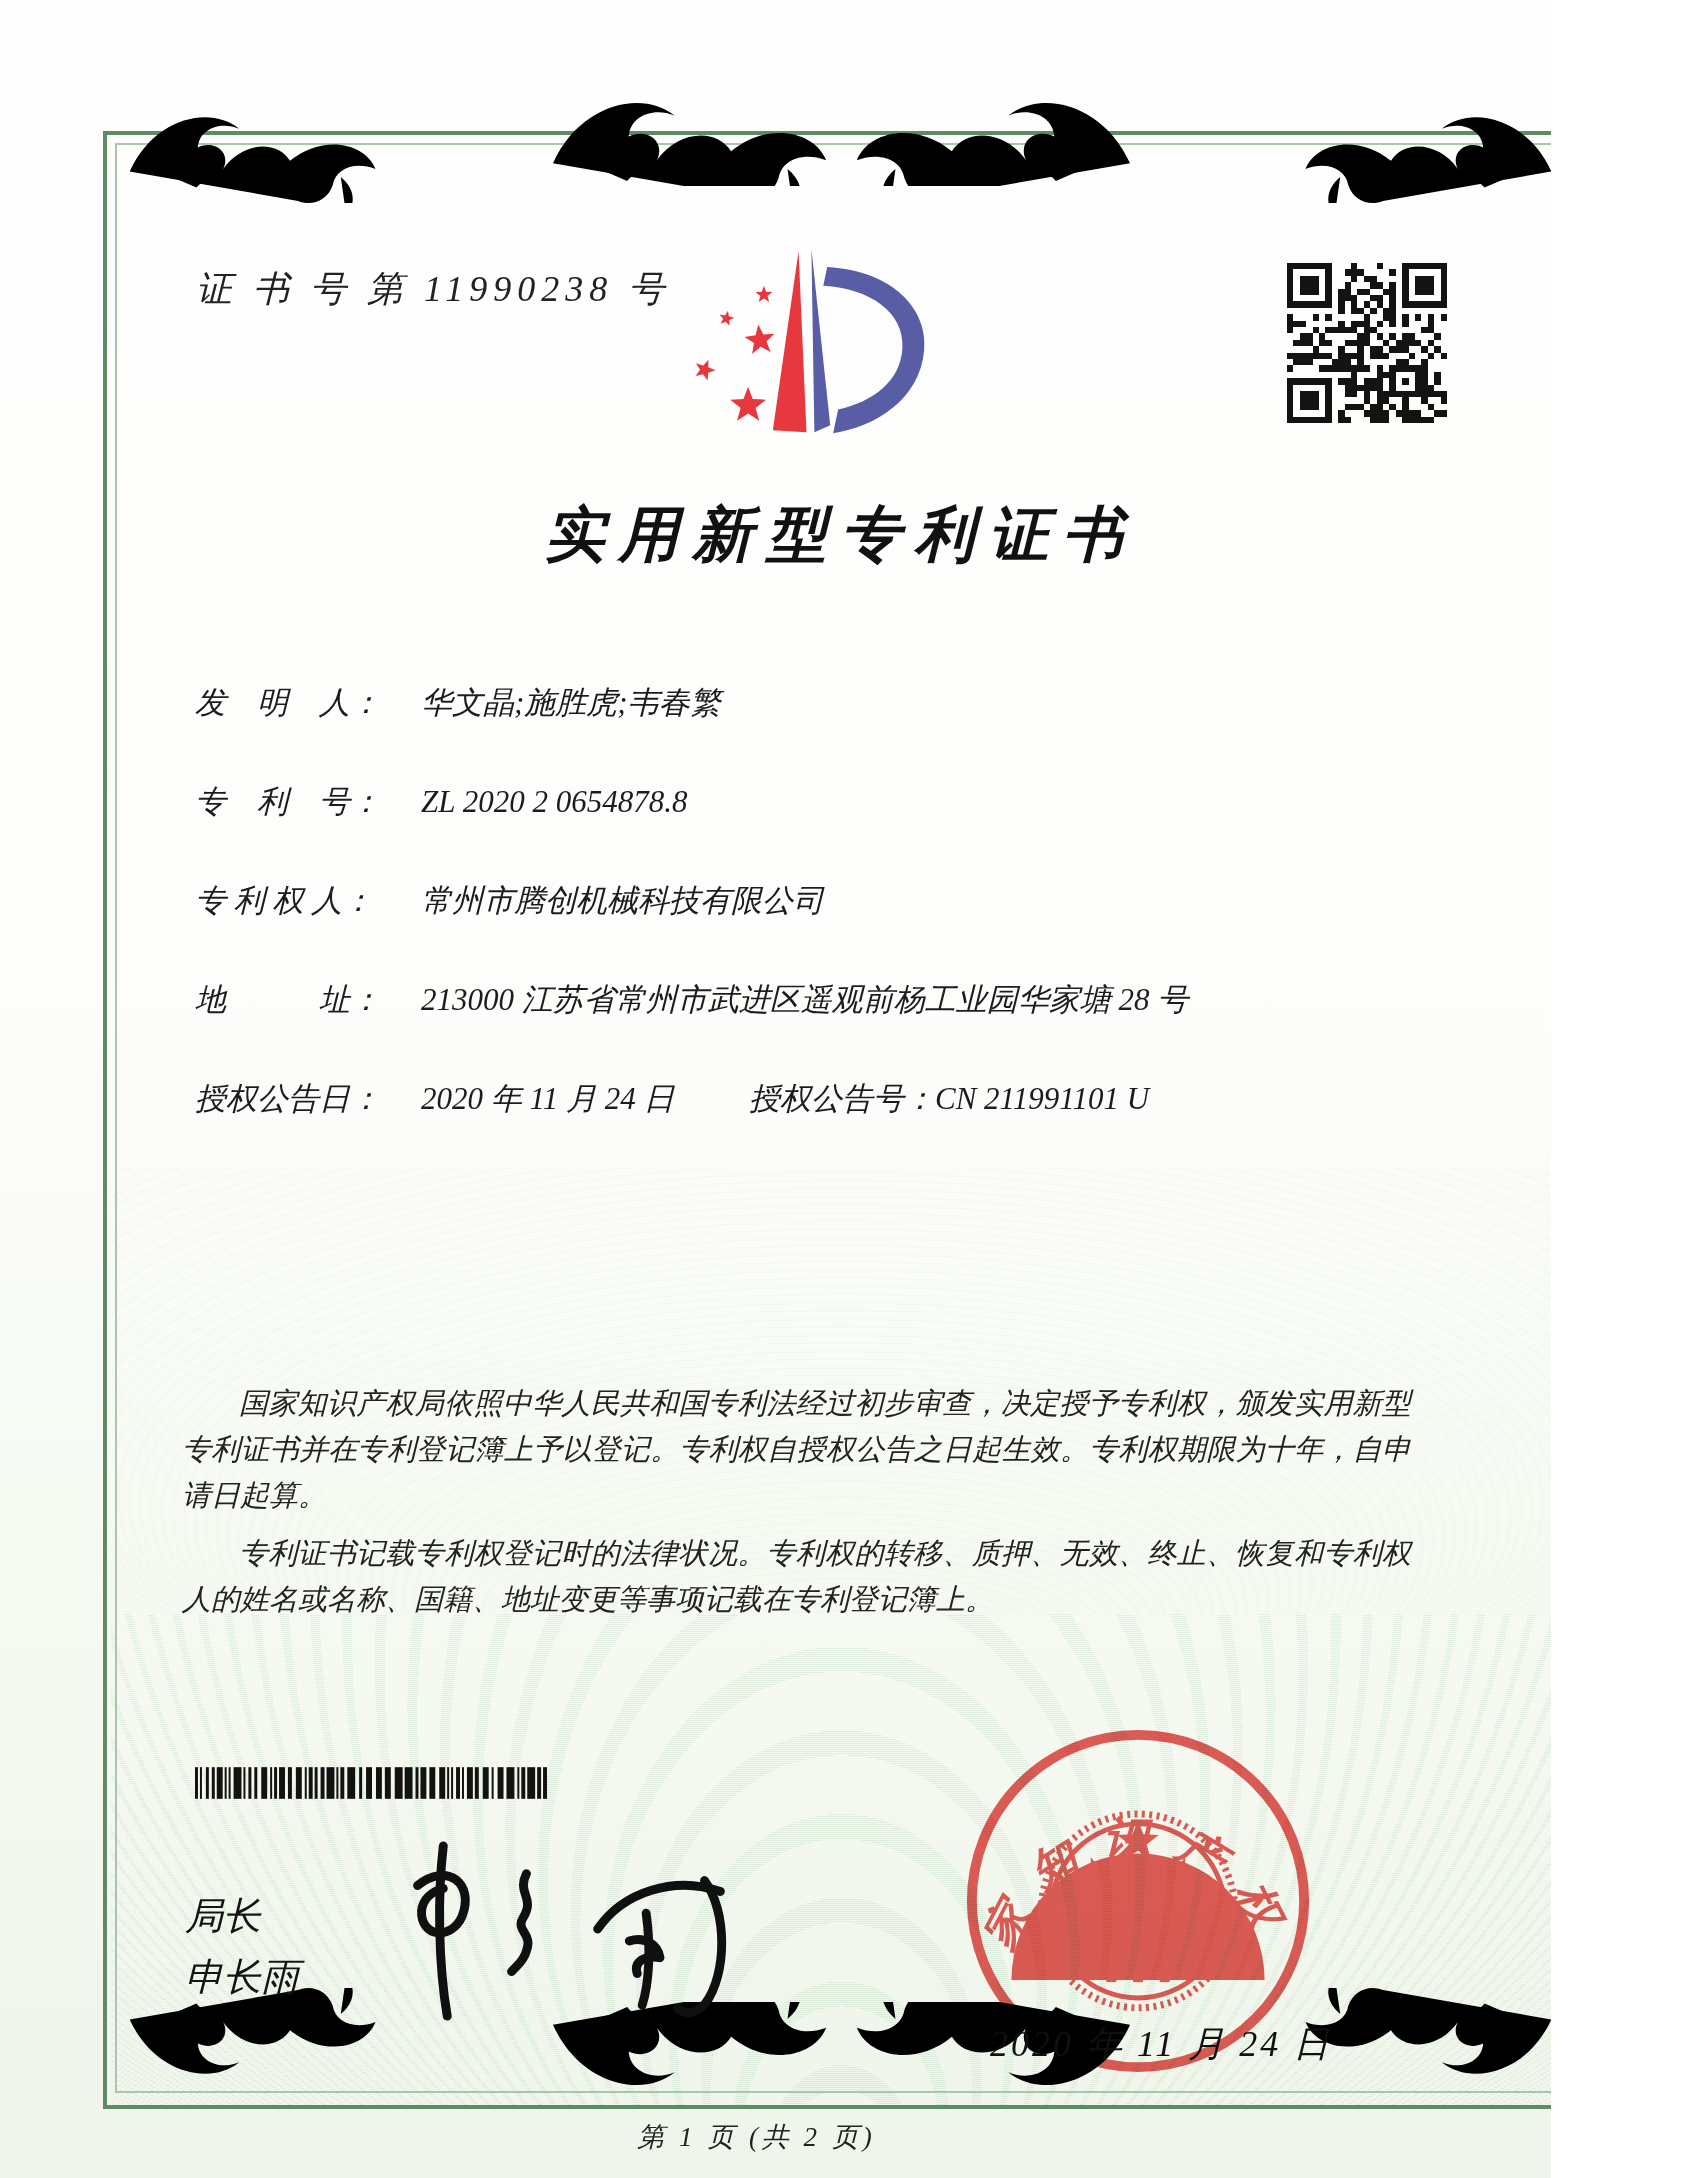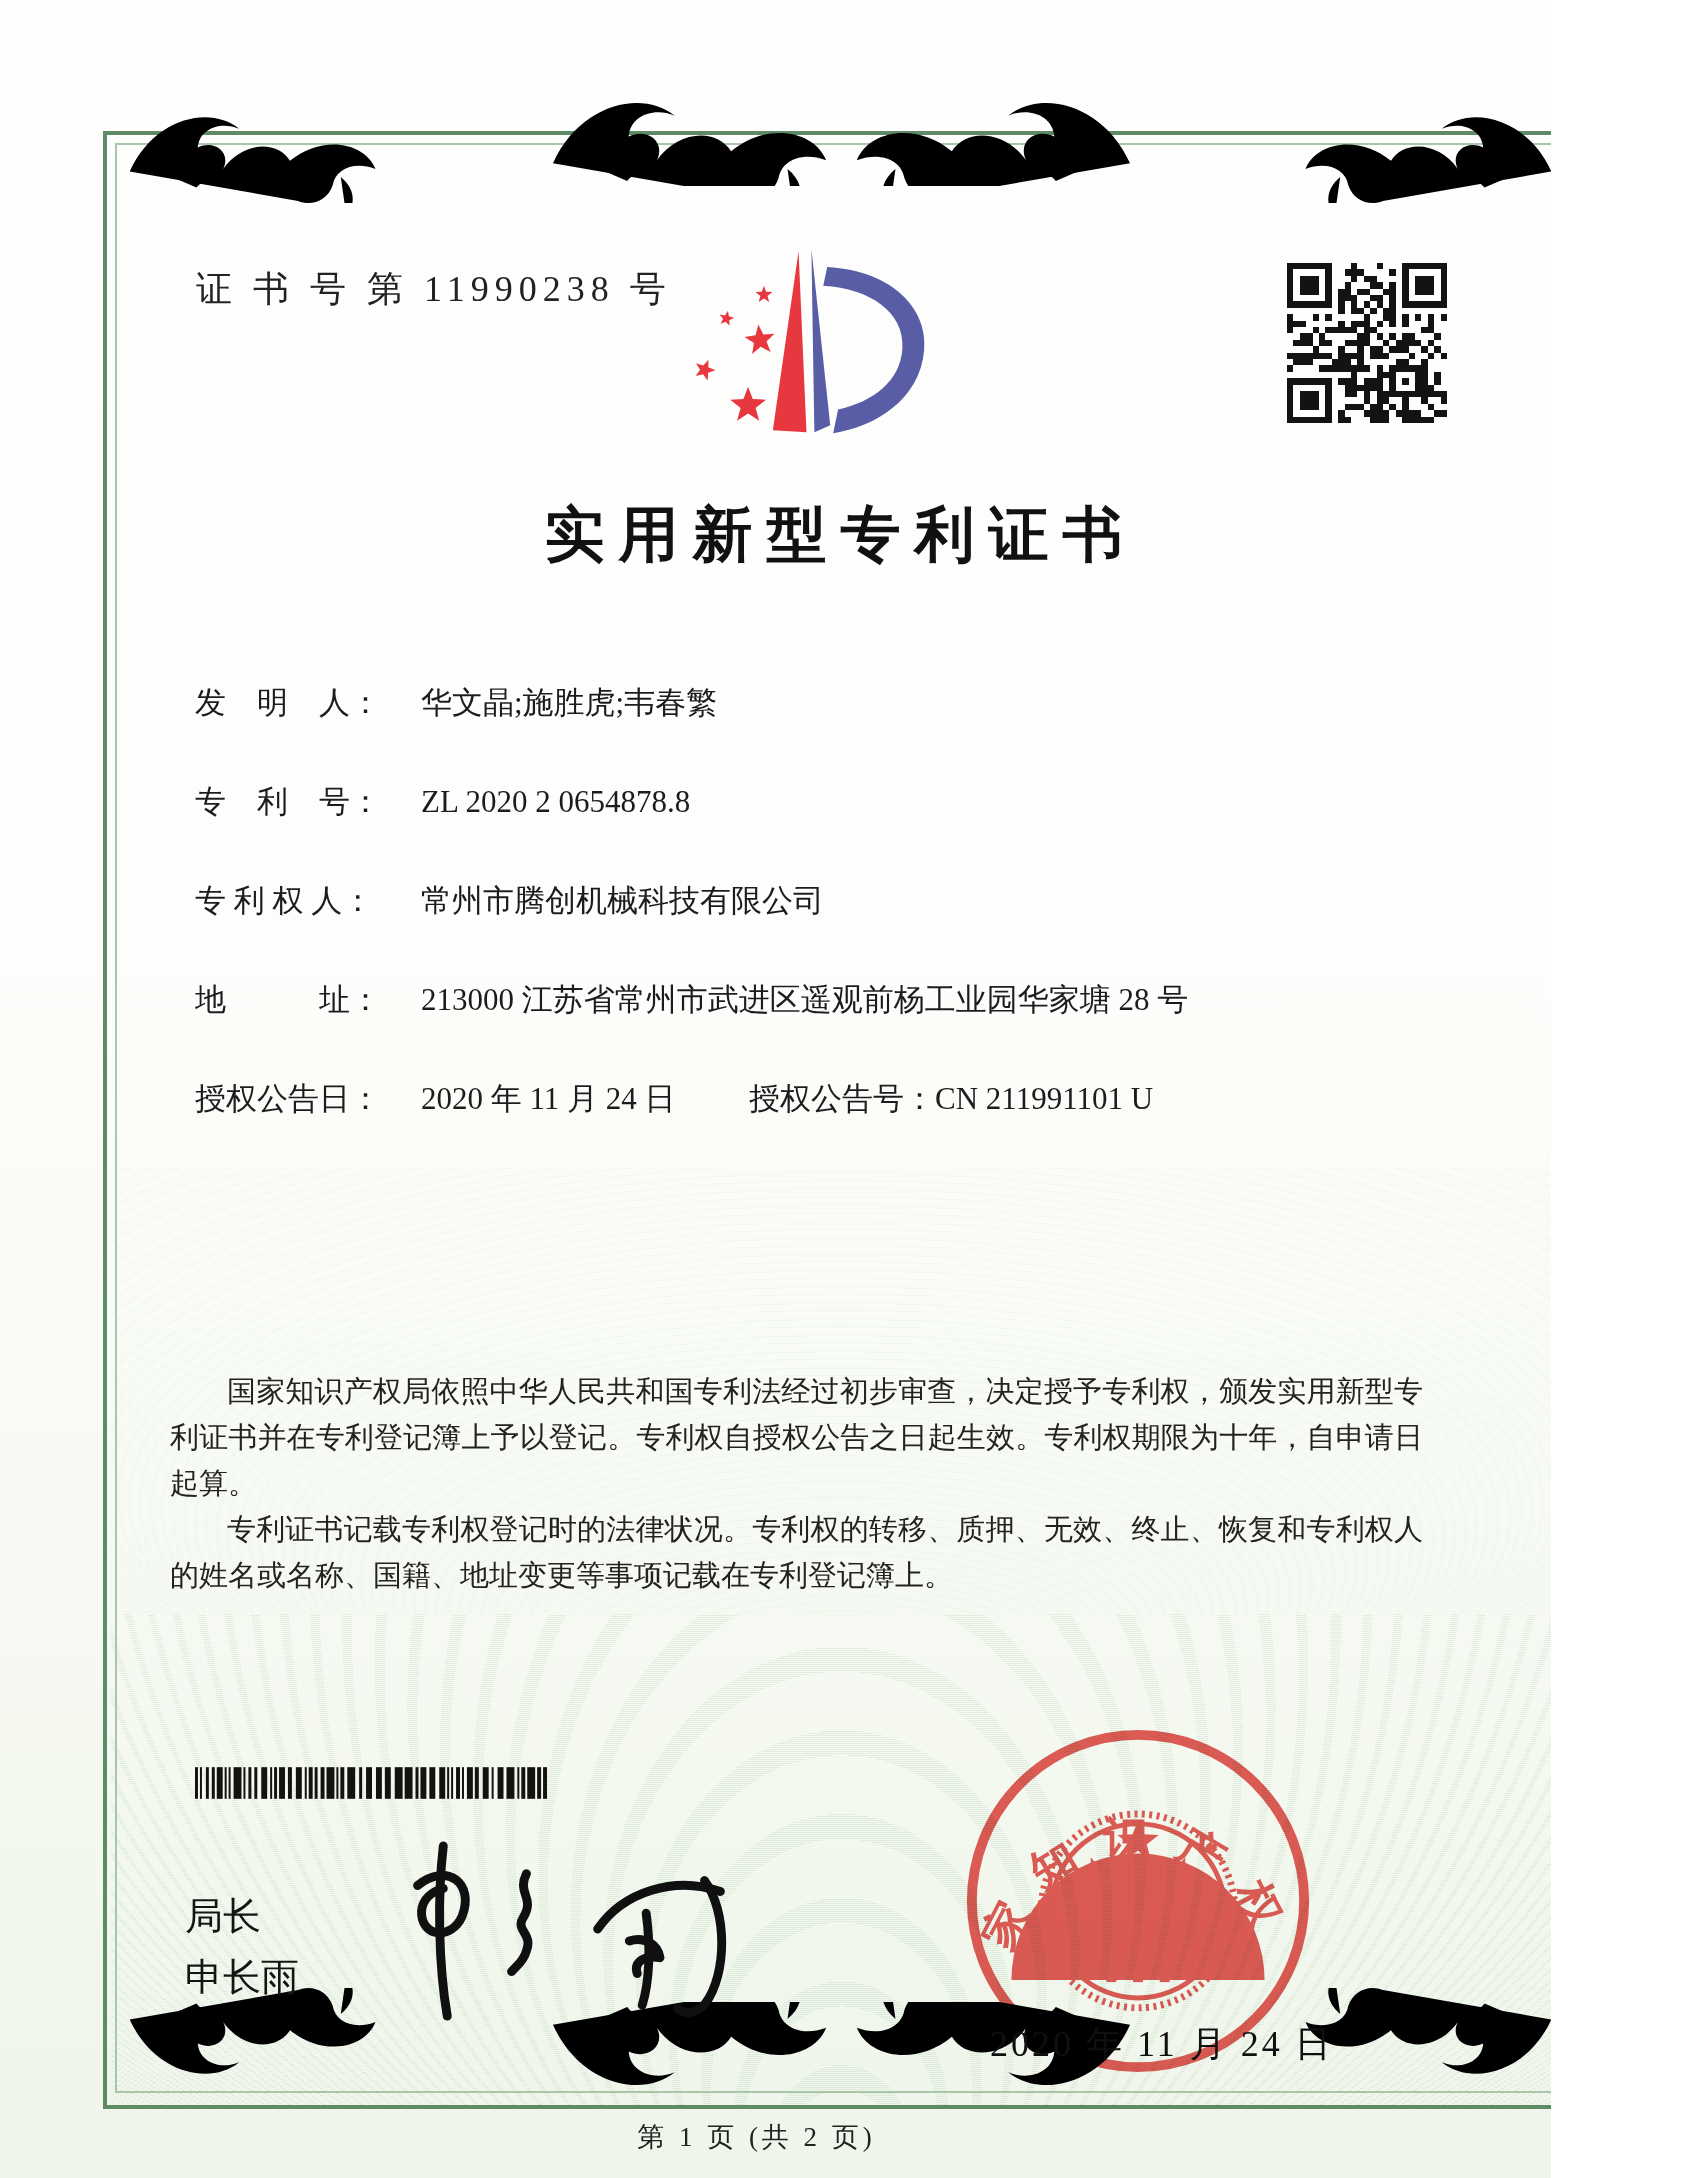--- a/index.html
+++ b/index.html
@@ -1,19 +1,19 @@
 <!DOCTYPE html>
 <html><head>
 <meta charset="utf-8">
 <style>
   html,body{margin:0;padding:0;background:#ffffff;}
   .page{
     position:relative;width:1551px;height:2178px;overflow:hidden;
     background:linear-gradient(180deg,#fefefe 0%,#fdfdfb 45%,#f7faf3 70%,#eff5ea 100%);
-    font-family:"Liberation Serif","DejaVu Serif",serif;color:#1c1c1c;
+    font-family:"Liberation Serif","DejaVu Serif",serif;color:#1c1c1c;font-style:italic;
   }
   
   .guilloche{position:absolute;pointer-events:none;
     background:repeating-radial-gradient(120% 70% at 50% 130%,rgba(120,178,132,.16) 0 1.5px,rgba(255,255,255,0) 1.5px 10px);}
   .guilloche.low{left:111px;top:1614px;width:1461px;height:495px;}
   .guilloche.mid{left:111px;top:1168px;width:1461px;height:446px;opacity:.35;}
   
   .frame-outer{position:absolute;left:103px;top:131px;width:1473px;height:1970px;border:4px solid #5e8a66;}
   .frame-inner{position:absolute;left:115px;top:143px;width:1449px;height:1946px;border:2px solid #a9c6ab;}
   .ornament{position:absolute;pointer-events:none;}
@@ -24,21 +24,21 @@
   .title{position:absolute;left:103px;top:495px;width:1475px;text-align:center;
     font-size:60px;font-weight:bold;letter-spacing:14px;color:#111;}
   
   .fields{position:absolute;left:195px;top:681px;width:1247px;font-size:31px;}
   .f-row{position:relative;height:99px;line-height:44px;}
   .f-label{display:inline-block;min-width:226px;white-space:pre;}
   .f-value{white-space:pre;}
   .pair2{position:absolute;left:554px;top:0;}
   
   .paras{position:absolute;left:170px;top:1368px;width:1253px;font-size:29px;line-height:46px;text-align:justify;color:#222;}
-  .paras p{margin:0;text-indent:57px;}
+  .paras p{margin:12px;text-indent:57px;}
   
   .barcode{position:absolute;left:195px;top:1767px;}
   
   .director{position:absolute;left:185px;top:1886px;font-size:38px;line-height:61px;color:#141414;
     font-family:"Liberation Sans","DejaVu Sans",sans-serif;}
   .signature{position:absolute;left:378px;top:1834px;}
   .signature path{stroke:#101010;fill:none;stroke-width:9;stroke-linecap:round;stroke-linejoin:round;}
   
   .seal{position:absolute;left:958px;top:1721px;opacity:.9;mix-blend-mode:multiply;}
   .seal *{fill:#e14b46;}

